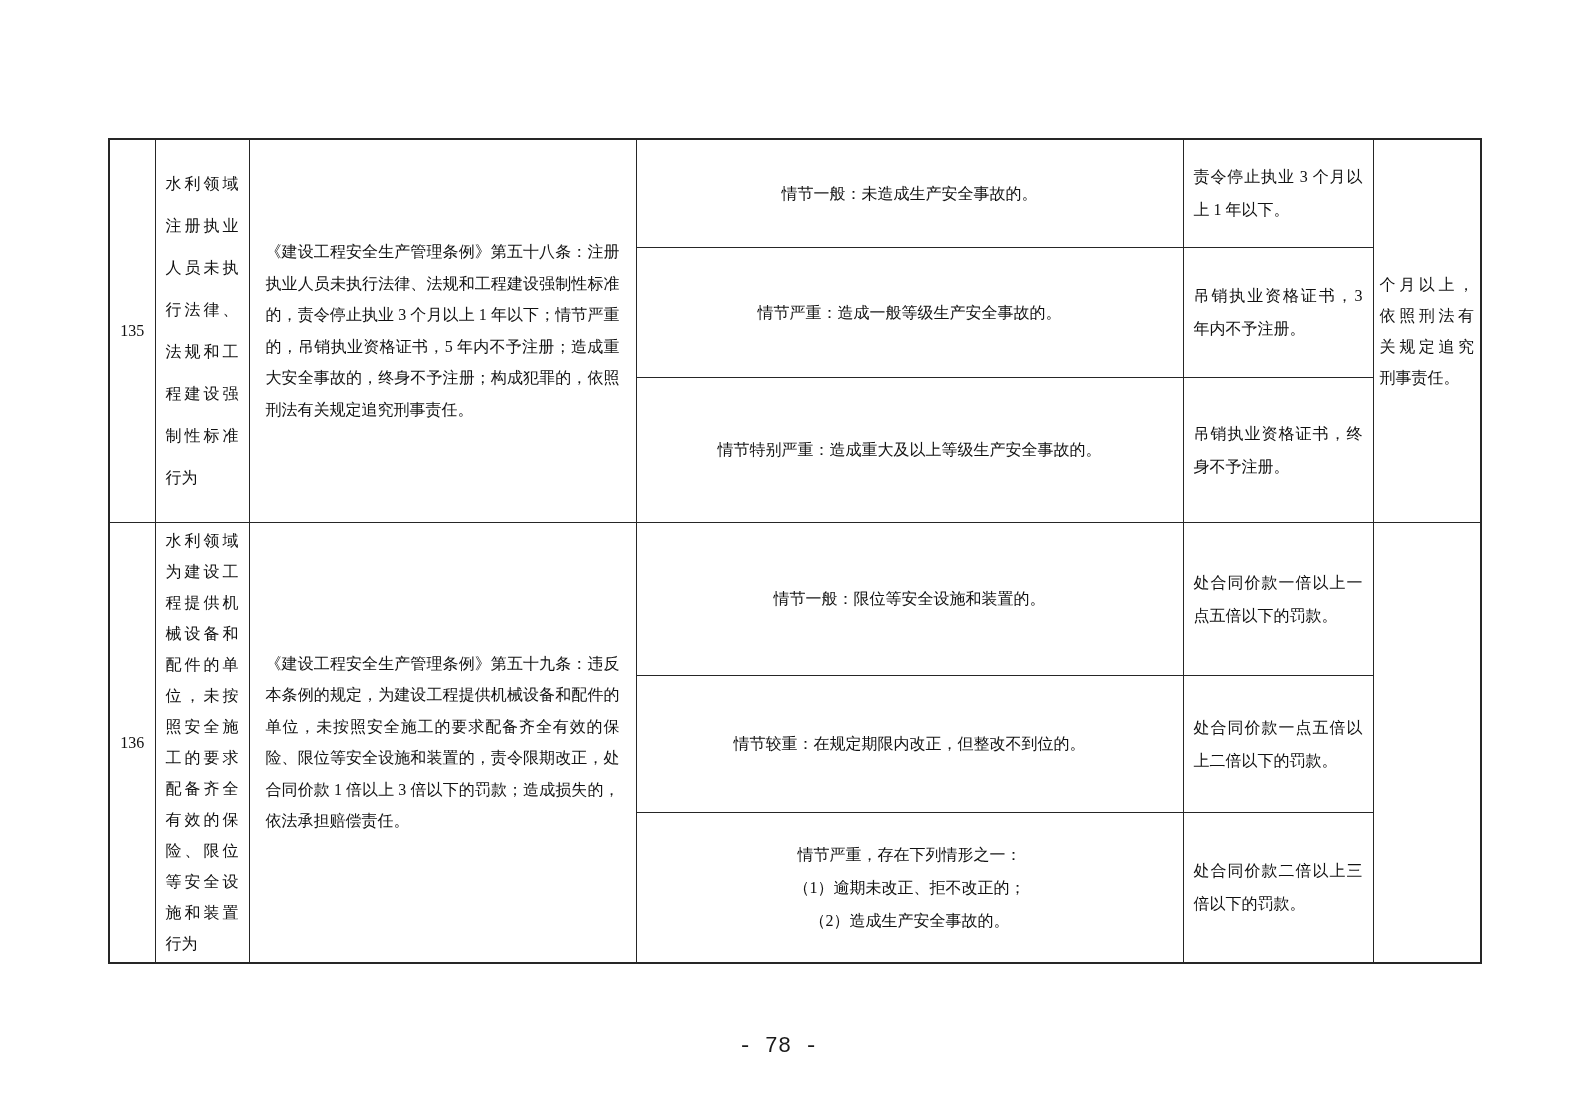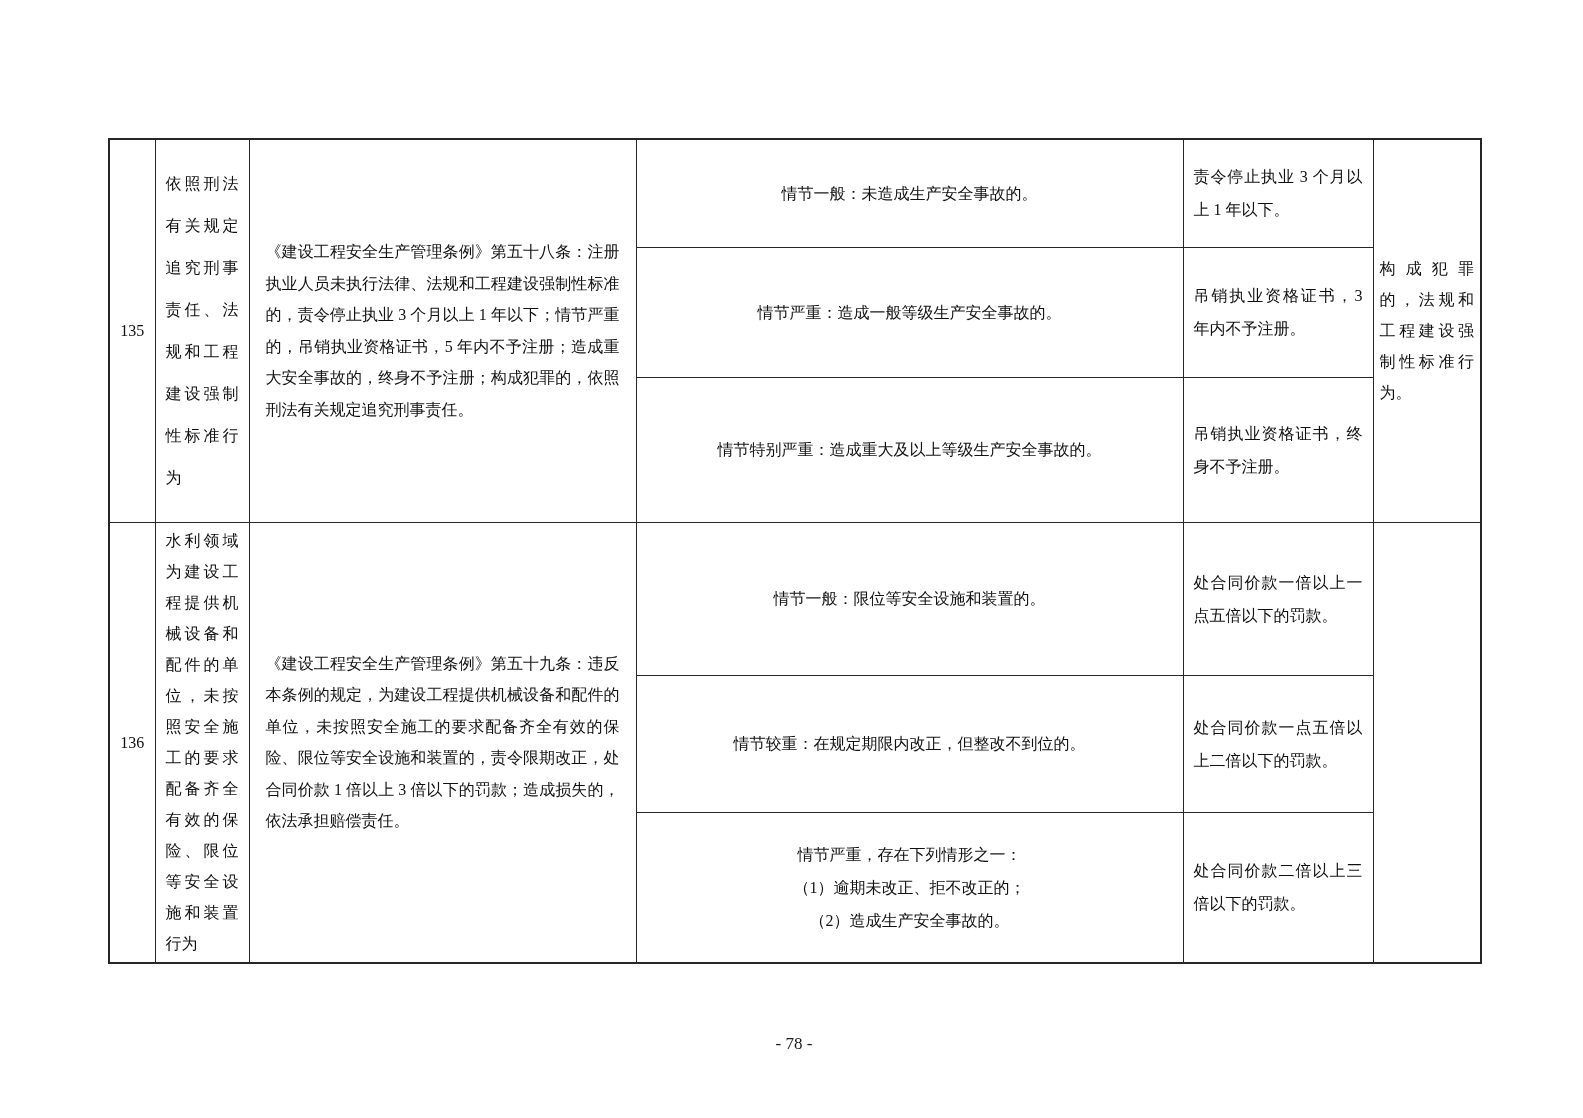--- a/index.html
+++ b/index.html
@@ -62,51 +62,51 @@
   }
   td.remark {
     padding: 0 6px;
     line-height: 31px;
     text-align: justify;
     text-justify: inter-character;
     word-break: break-all;
   }
   .page-footer {
     position: absolute;
-    left: 16px;
+    left: 0;
     top: 1034px;
     width: 1556px;
     text-align: center;
-    font-family: Liberation Serif, serif;
-    font-size: 17px;
+    font-family: Liberation Mono, monospace;
+    font-size: 22px;
     color: #1a1a1a;
   }
 </style>
 </head>
 <body>
 
 <div class="table-wrap">
   <table class="penalty-table">
     <colgroup>
       <col style="width:46px">
       <col style="width:94px">
       <col style="width:387px">
       <col style="width:547px">
       <col style="width:190px">
       <col style="width:108px">
     </colgroup>
     <tbody>
 
       <tr class="r135" style="height:108px">
         <td class="num" rowspan="3">135</td>
-        <td class="behavior lh-135" rowspan="3">依照刑法有关规定追究刑事责任、法规和工程建设强制性标准行为</td>
+        <td class="behavior lh-135" rowspan="3">水利领域注册执业人员未执行法律、法规和工程建设强制性标准行为</td>
         <td class="basis" rowspan="3">《建设工程安全生产管理条例》第五十八条：注册执业人员未执行法律、法规和工程建设强制性标准的，责令停止执业 3 个月以上 1 年以下；情节严重的，吊销执业资格证书，5 年内不予注册；造成重大安全事故的，终身不予注册；构成犯罪的，依照刑法有关规定追究刑事责任。</td>
         <td class="circ">情节一般：未造成生产安全事故的。</td>
         <td class="pen">责令停止执业 3 个月以上 1 年以下。</td>
-        <td class="remark" rowspan="3">构成犯罪的，法规和工程建设强制性标准行为。</td>
+        <td class="remark" rowspan="3">个月以上，依照刑法有关规定追究刑事责任。</td>
       </tr>
       <tr class="r135" style="height:130px">
         <td class="circ">情节严重：造成一般等级生产安全事故的。</td>
         <td class="pen">吊销执业资格证书，3 年内不予注册。</td>
       </tr>
       <tr class="r135" style="height:145px">
         <td class="circ">情节特别严重：造成重大及以上等级生产安全事故的。</td>
         <td class="pen">吊销执业资格证书，终身不予注册。</td>
       </tr>
 

